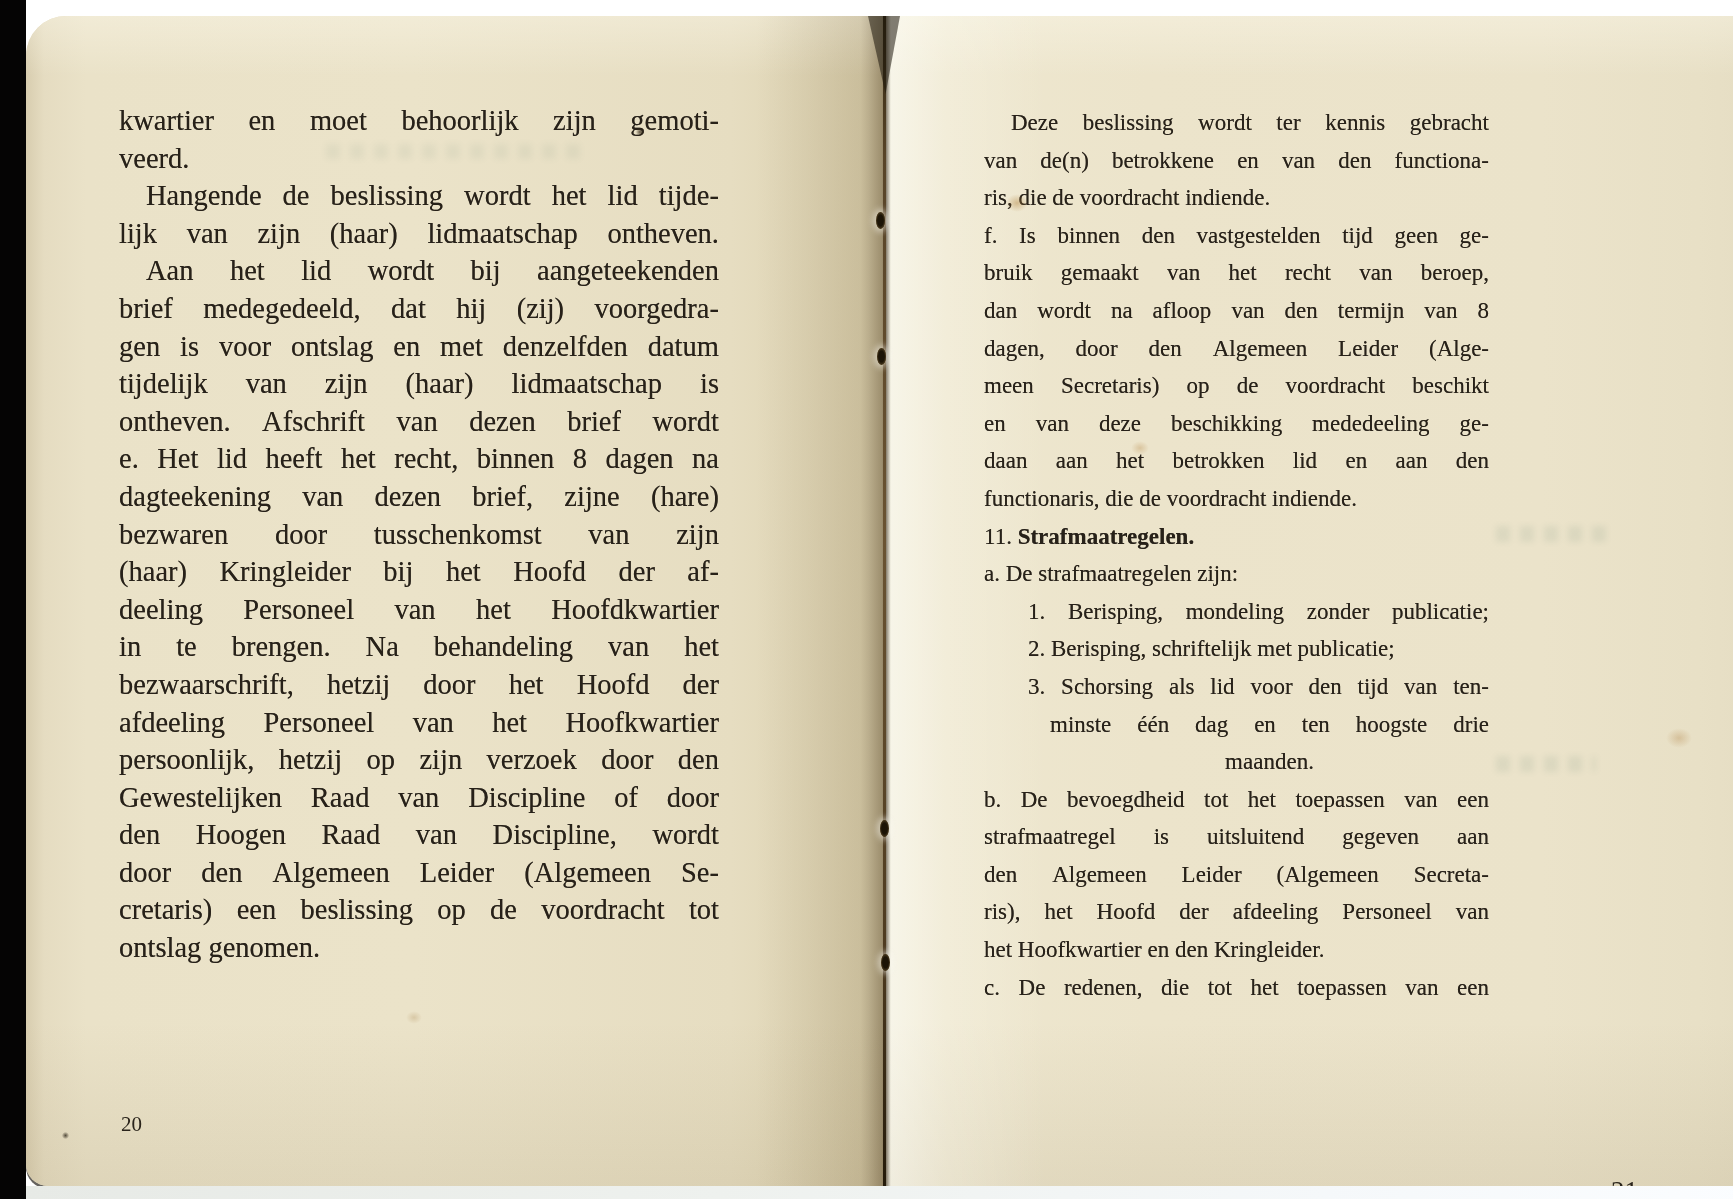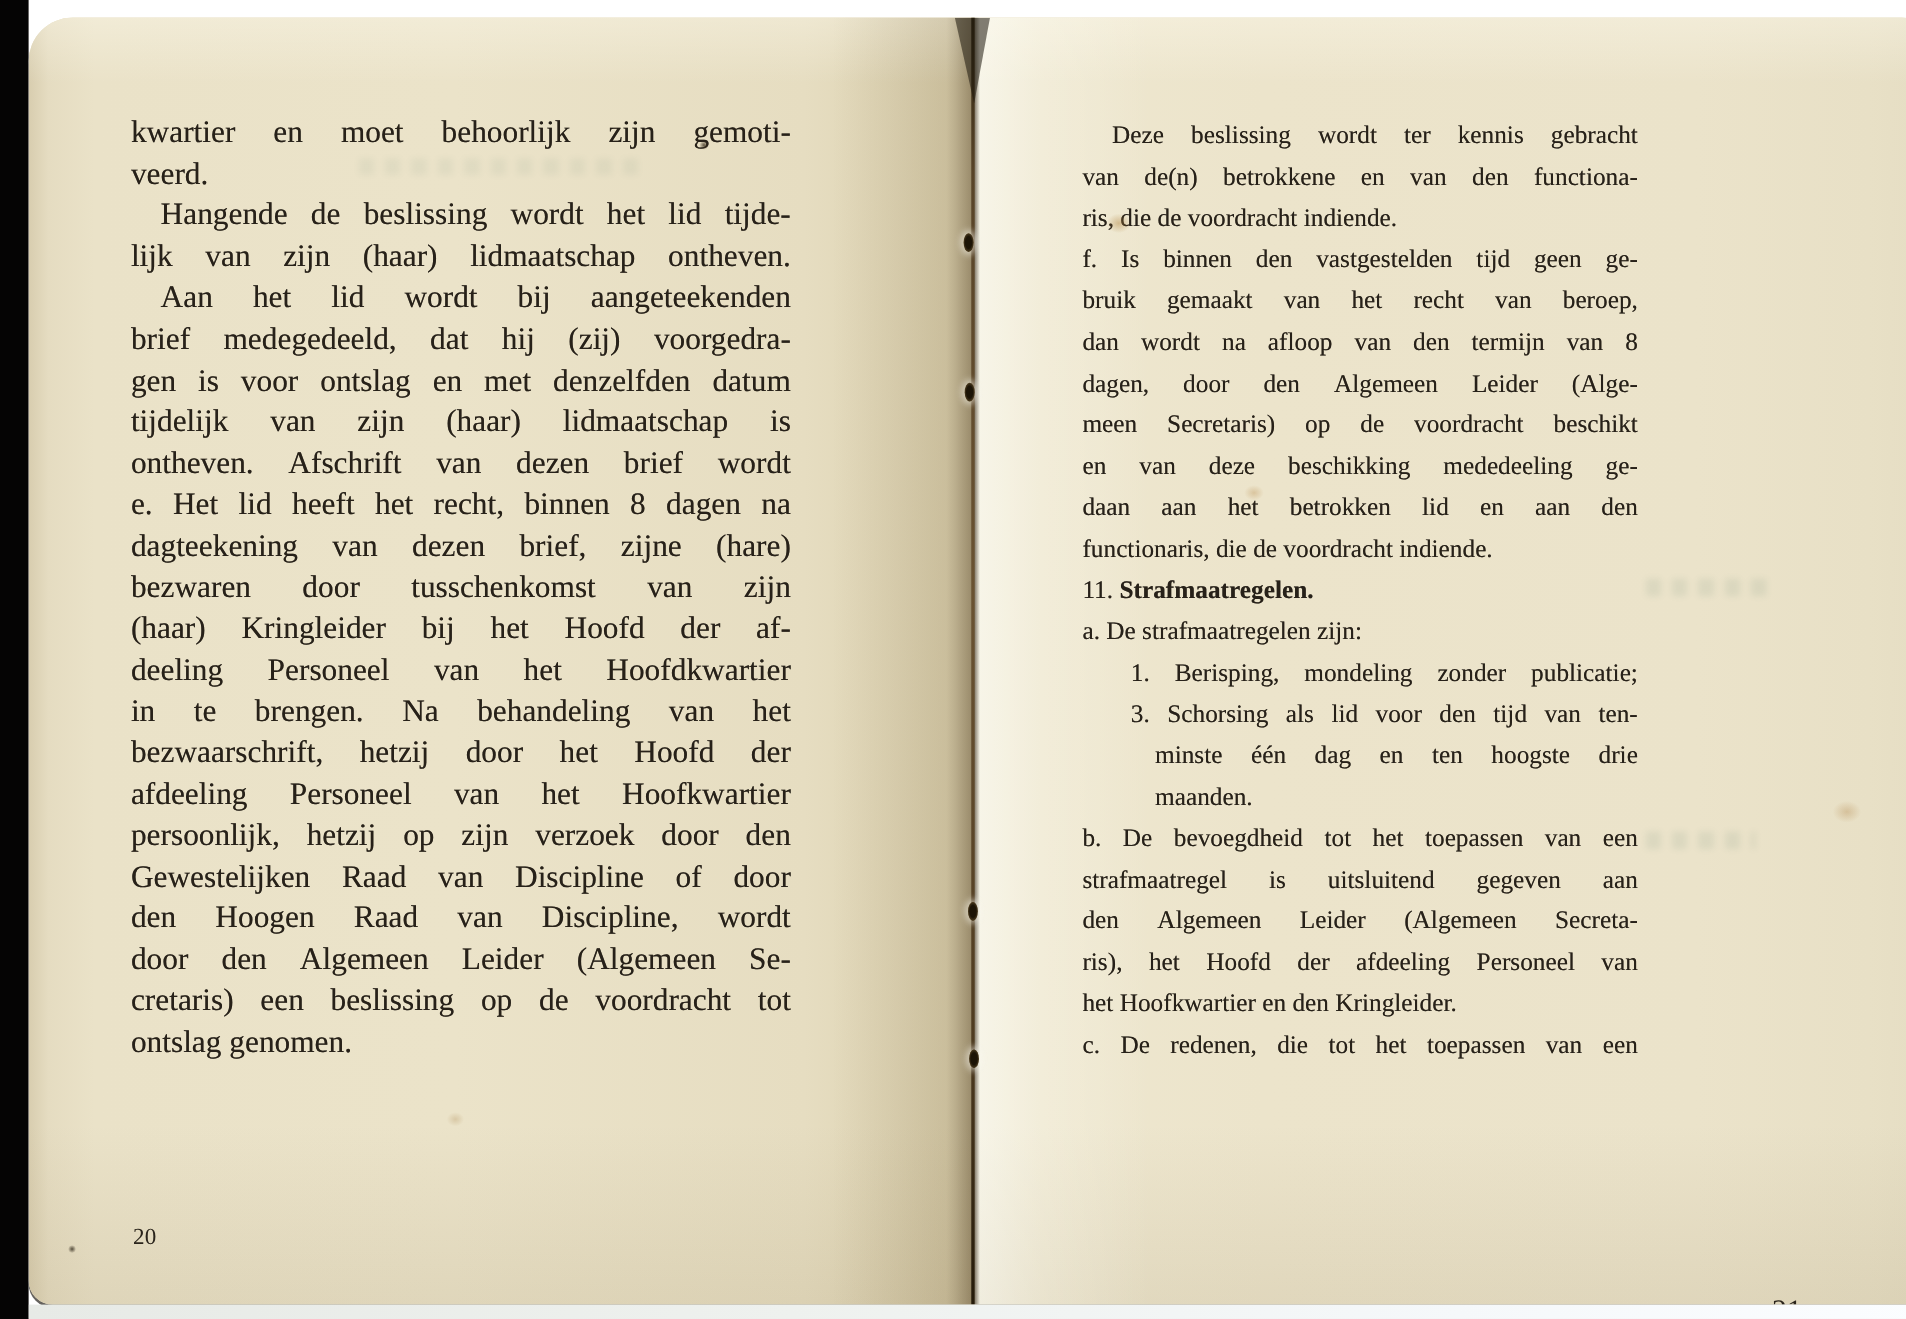--- a/index.html
+++ b/index.html
@@ -335,41 +335,42 @@
         <div class="line">functionaris, die de voordracht indiende.</div>
         <div class="line"><span>11. </span><span class="bold">Strafmaatregelen.</span></div>
         <div class="line">a. De strafmaatregelen zijn:</div>
         <div class="line flex" style="padding-left: 44px;">
           <span>1.</span>
           <span>Berisping,</span>
           <span>mondeling</span>
           <span>zonder</span>
           <span>publicatie;</span>
         </div>
+        <div class="line" style="padding-left: 44px;">2. Berisping, schriftelijk met publicatie;</div>
         <div class="line flex" style="padding-left: 44px;">
           <span>3.</span>
           <span>Schorsing</span>
           <span>als</span>
           <span>lid</span>
           <span>voor</span>
           <span>den</span>
           <span>tijd</span>
           <span>van</span>
           <span>ten-</span>
         </div>
         <div class="line flex" style="padding-left: 66px;">
           <span>minste</span>
           <span>één</span>
           <span>dag</span>
           <span>en</span>
           <span>ten</span>
           <span>hoogste</span>
           <span>drie</span>
         </div>
-        <div class="line" style="padding-left: 66px;">maanden.</div>
+        <div class="line" style="padding-left: 66px; text-align: center;">maanden.</div>
         <div class="line flex">
           <span>b.</span>
           <span>De</span>
           <span>bevoegdheid</span>
           <span>tot</span>
           <span>het</span>
           <span>toepassen</span>
           <span>van</span>
           <span>een</span>
         </div>

